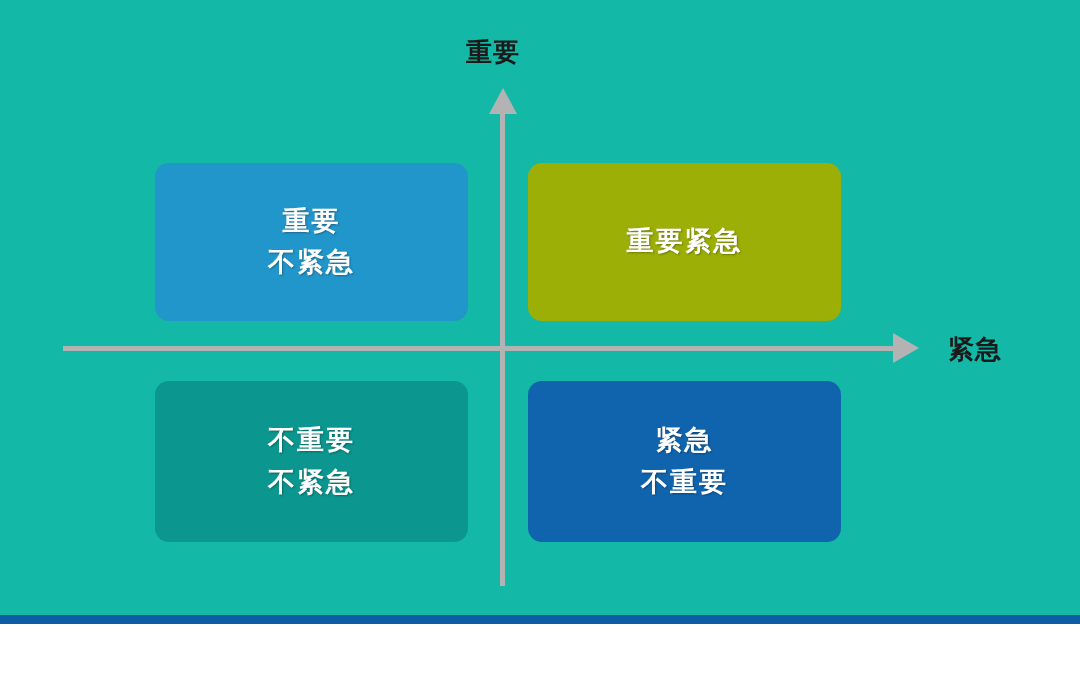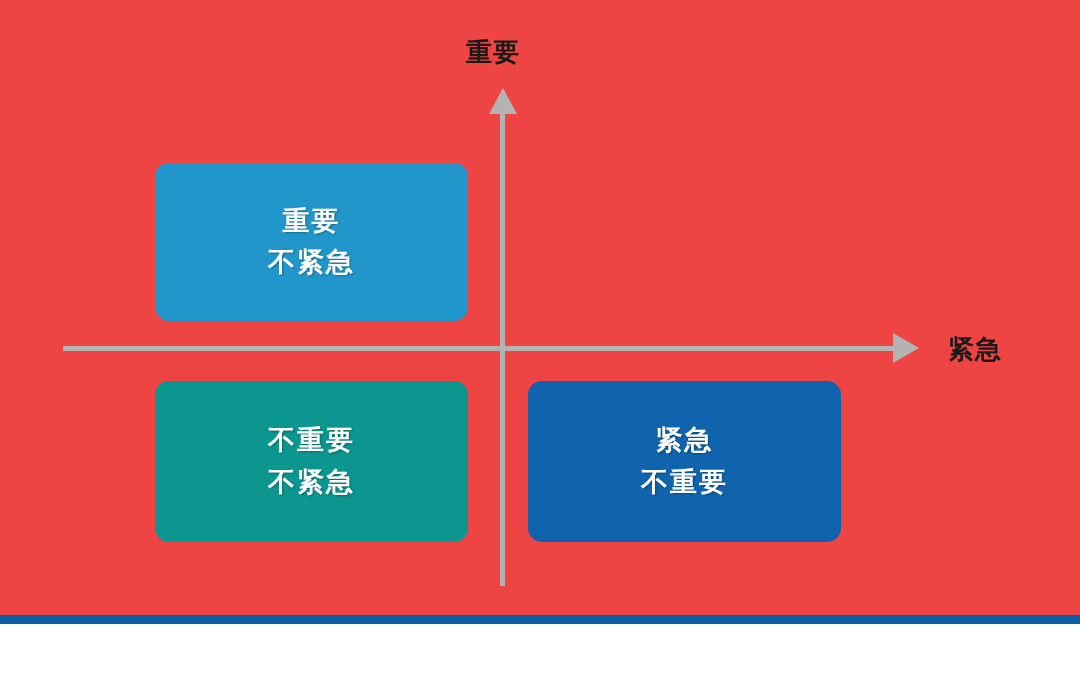--- a/index.html
+++ b/index.html
@@ -151,35 +151,38 @@
     left: 0;
     top: 624px;
     width: 1080px;
     height: 75px;
     background: #ffffff;
   }
 </style>
 </head>
 <body>
 
-<div id="figure-canvas" style="background: #ef4444;">
+<div id="figure-canvas" style="background: #14b8a6;">
 
   <div class="axis-h-line" style="background: rgb(179, 179, 179);"></div>
   <div class="axis-h-arrow" style="border-left-color: rgb(179, 179, 179);"></div>
   <div class="axis-v-line" style="background: rgb(179, 179, 179);"></div>
   <div class="axis-v-arrow" style="border-bottom-color: rgb(179, 179, 179);"></div>
 
   <div class="axis-label axis-label-top">重要</div>
   <div class="axis-label axis-label-right">紧急</div>
 
   <div class="quad" id="quad-important-not-urgent" style="background: rgb(33, 150, 202);">
     <span class="line">重要</span>
     <span class="line">不紧急</span>
   </div>
 
+  <div class="quad" id="quad-important-urgent" style="background: rgb(155, 175, 6);">
+    <span class="line">重要紧急</span>
+  </div>
 
   <div class="quad" id="quad-not-important-not-urgent" style="background: rgb(11, 150, 143);">
     <span class="line">不重要</span>
     <span class="line">不紧急</span>
   </div>
 
   <div class="quad" id="quad-urgent-not-important" style="background: rgb(16, 100, 174);">
     <span class="line">紧急</span>
     <span class="line">不重要</span>
   </div>

